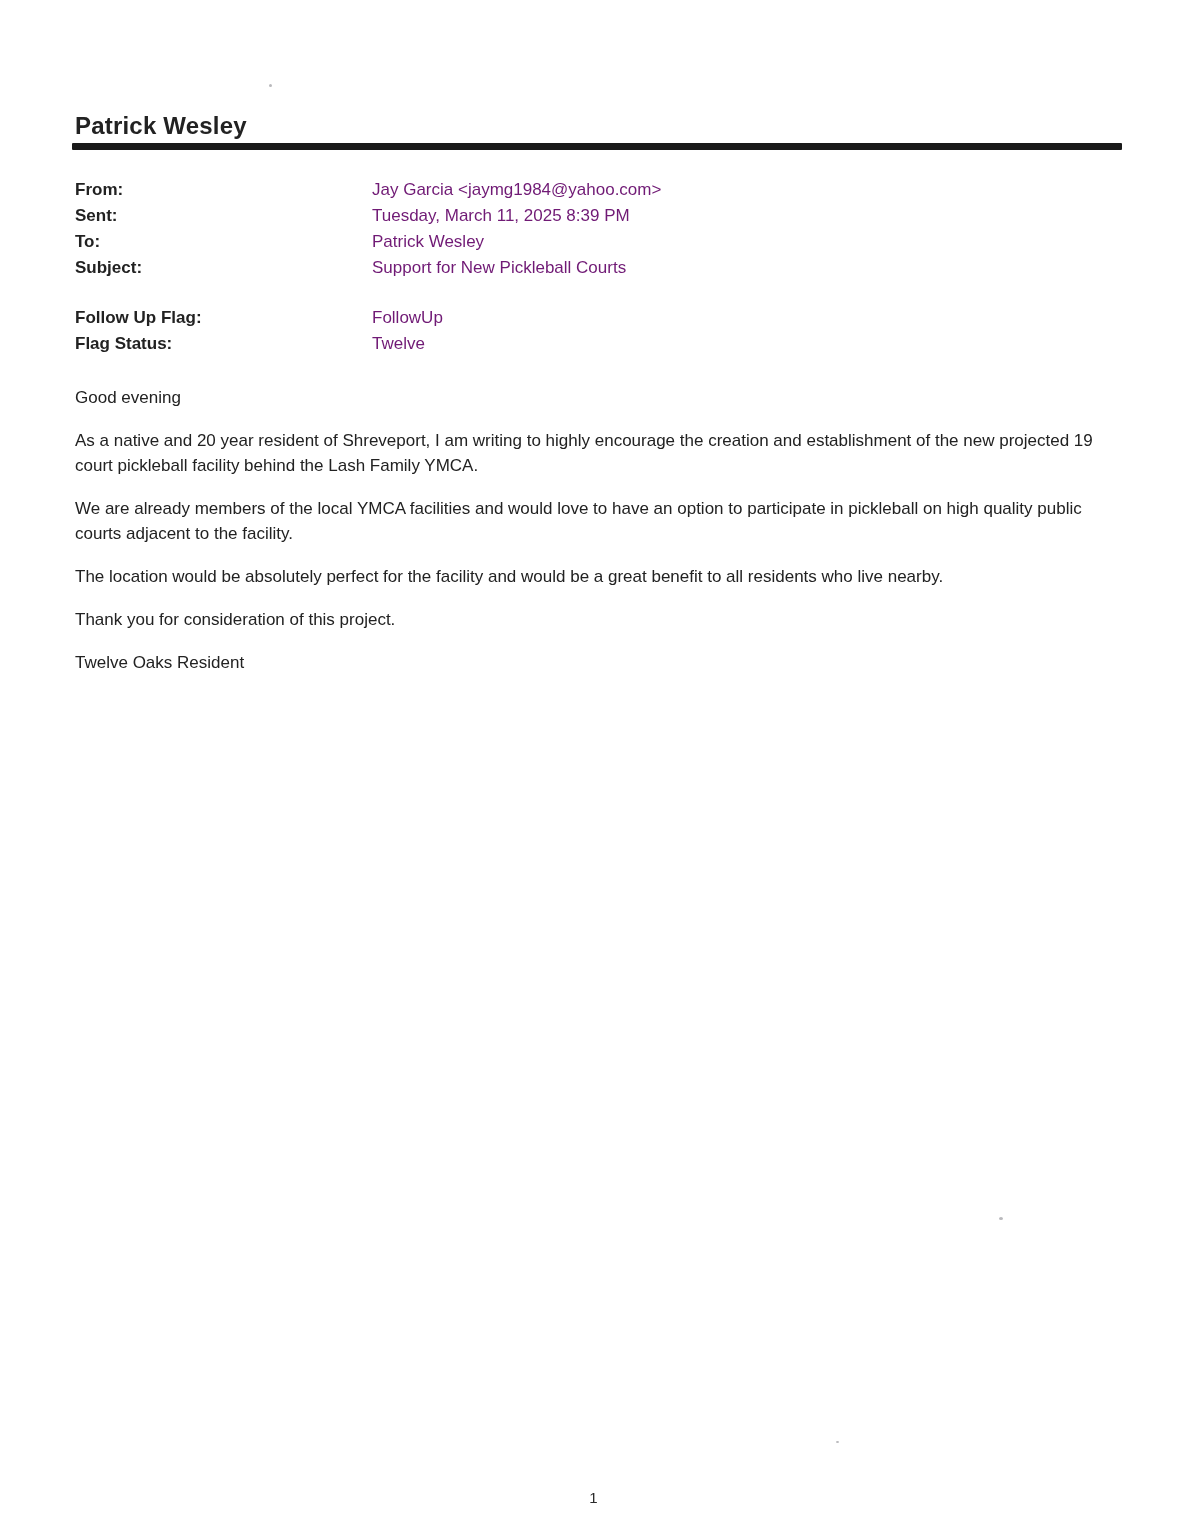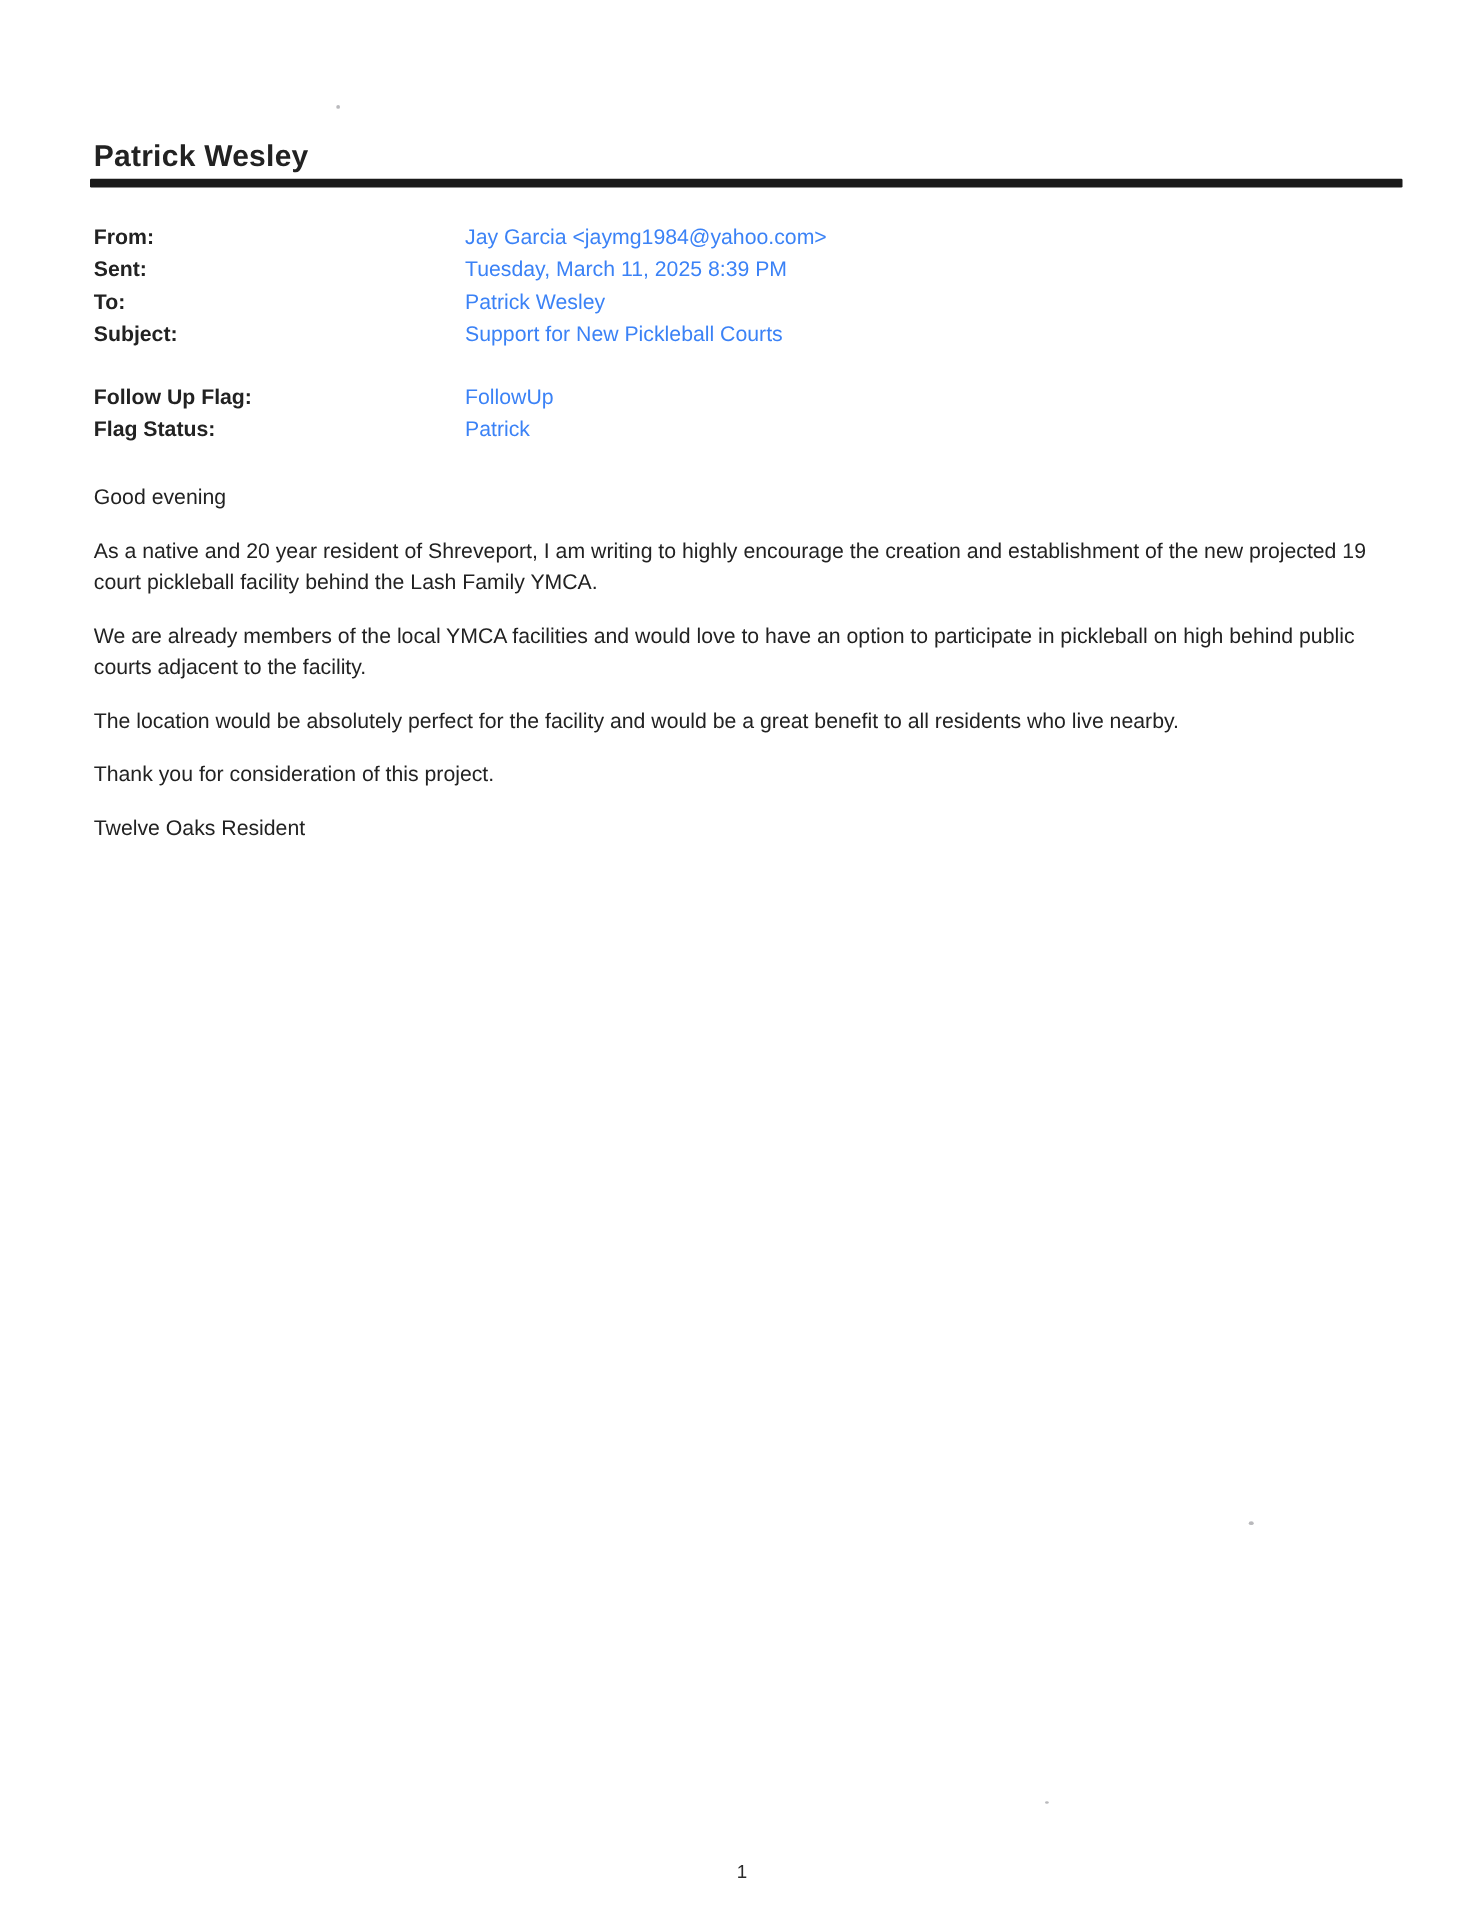--- a/index.html
+++ b/index.html
@@ -46,21 +46,21 @@
     line-height: 26px;
     font-size: 17px;
     align-items: flex-end;
   }
   .meta-label {
     width: 297px;
     flex: 0 0 297px;
     font-weight: bold;
     color: #222222;
   }
-  .meta-value { color: #3b82f6; }
+  .meta-value { color: #701a75; }
   
   .body-block {
     margin-top: 28px;
     font-size: 17px;
     line-height: 25px;
     color: #222222;
   }
   .body-block p { margin-bottom: 18px; width: 1020px; }
   .greeting { margin-bottom: 18px; }
   .signature-line { line-height: 25px; }
@@ -119,28 +119,28 @@
       </div>
     </section>
 
     <section class="meta-block flag-block">
       <div class="meta-row">
         <span class="meta-label">Follow Up Flag:</span>
         <span class="meta-value">FollowUp</span>
       </div>
       <div class="meta-row">
         <span class="meta-label">Flag Status:</span>
-        <span class="meta-value">Patrick</span>
+        <span class="meta-value">Twelve</span>
       </div>
     </section>
 
     <section class="body-block">
       <p class="greeting">Good evening</p>
       <p>As a native and 20 year resident of Shreveport, I am writing to highly encourage the creation and establishment of the new projected 19 court pickleball facility behind the Lash Family YMCA.</p>
-      <p>We are already members of the local YMCA facilities and would love to have an option to participate in pickleball on high behind public courts adjacent to the facility.</p>
+      <p>We are already members of the local YMCA facilities and would love to have an option to participate in pickleball on high quality public courts adjacent to the facility.</p>
       <p>The location would be absolutely perfect for the facility and would be a great benefit to all residents who live nearby.</p>
       <p>Thank you for consideration of this project.</p>
       <div class="signature">
         <div class="signature-line">Twelve Oaks Resident</div>
       </div>
     </section>
 
   </div>
 
   <div class="page-number">1</div>

